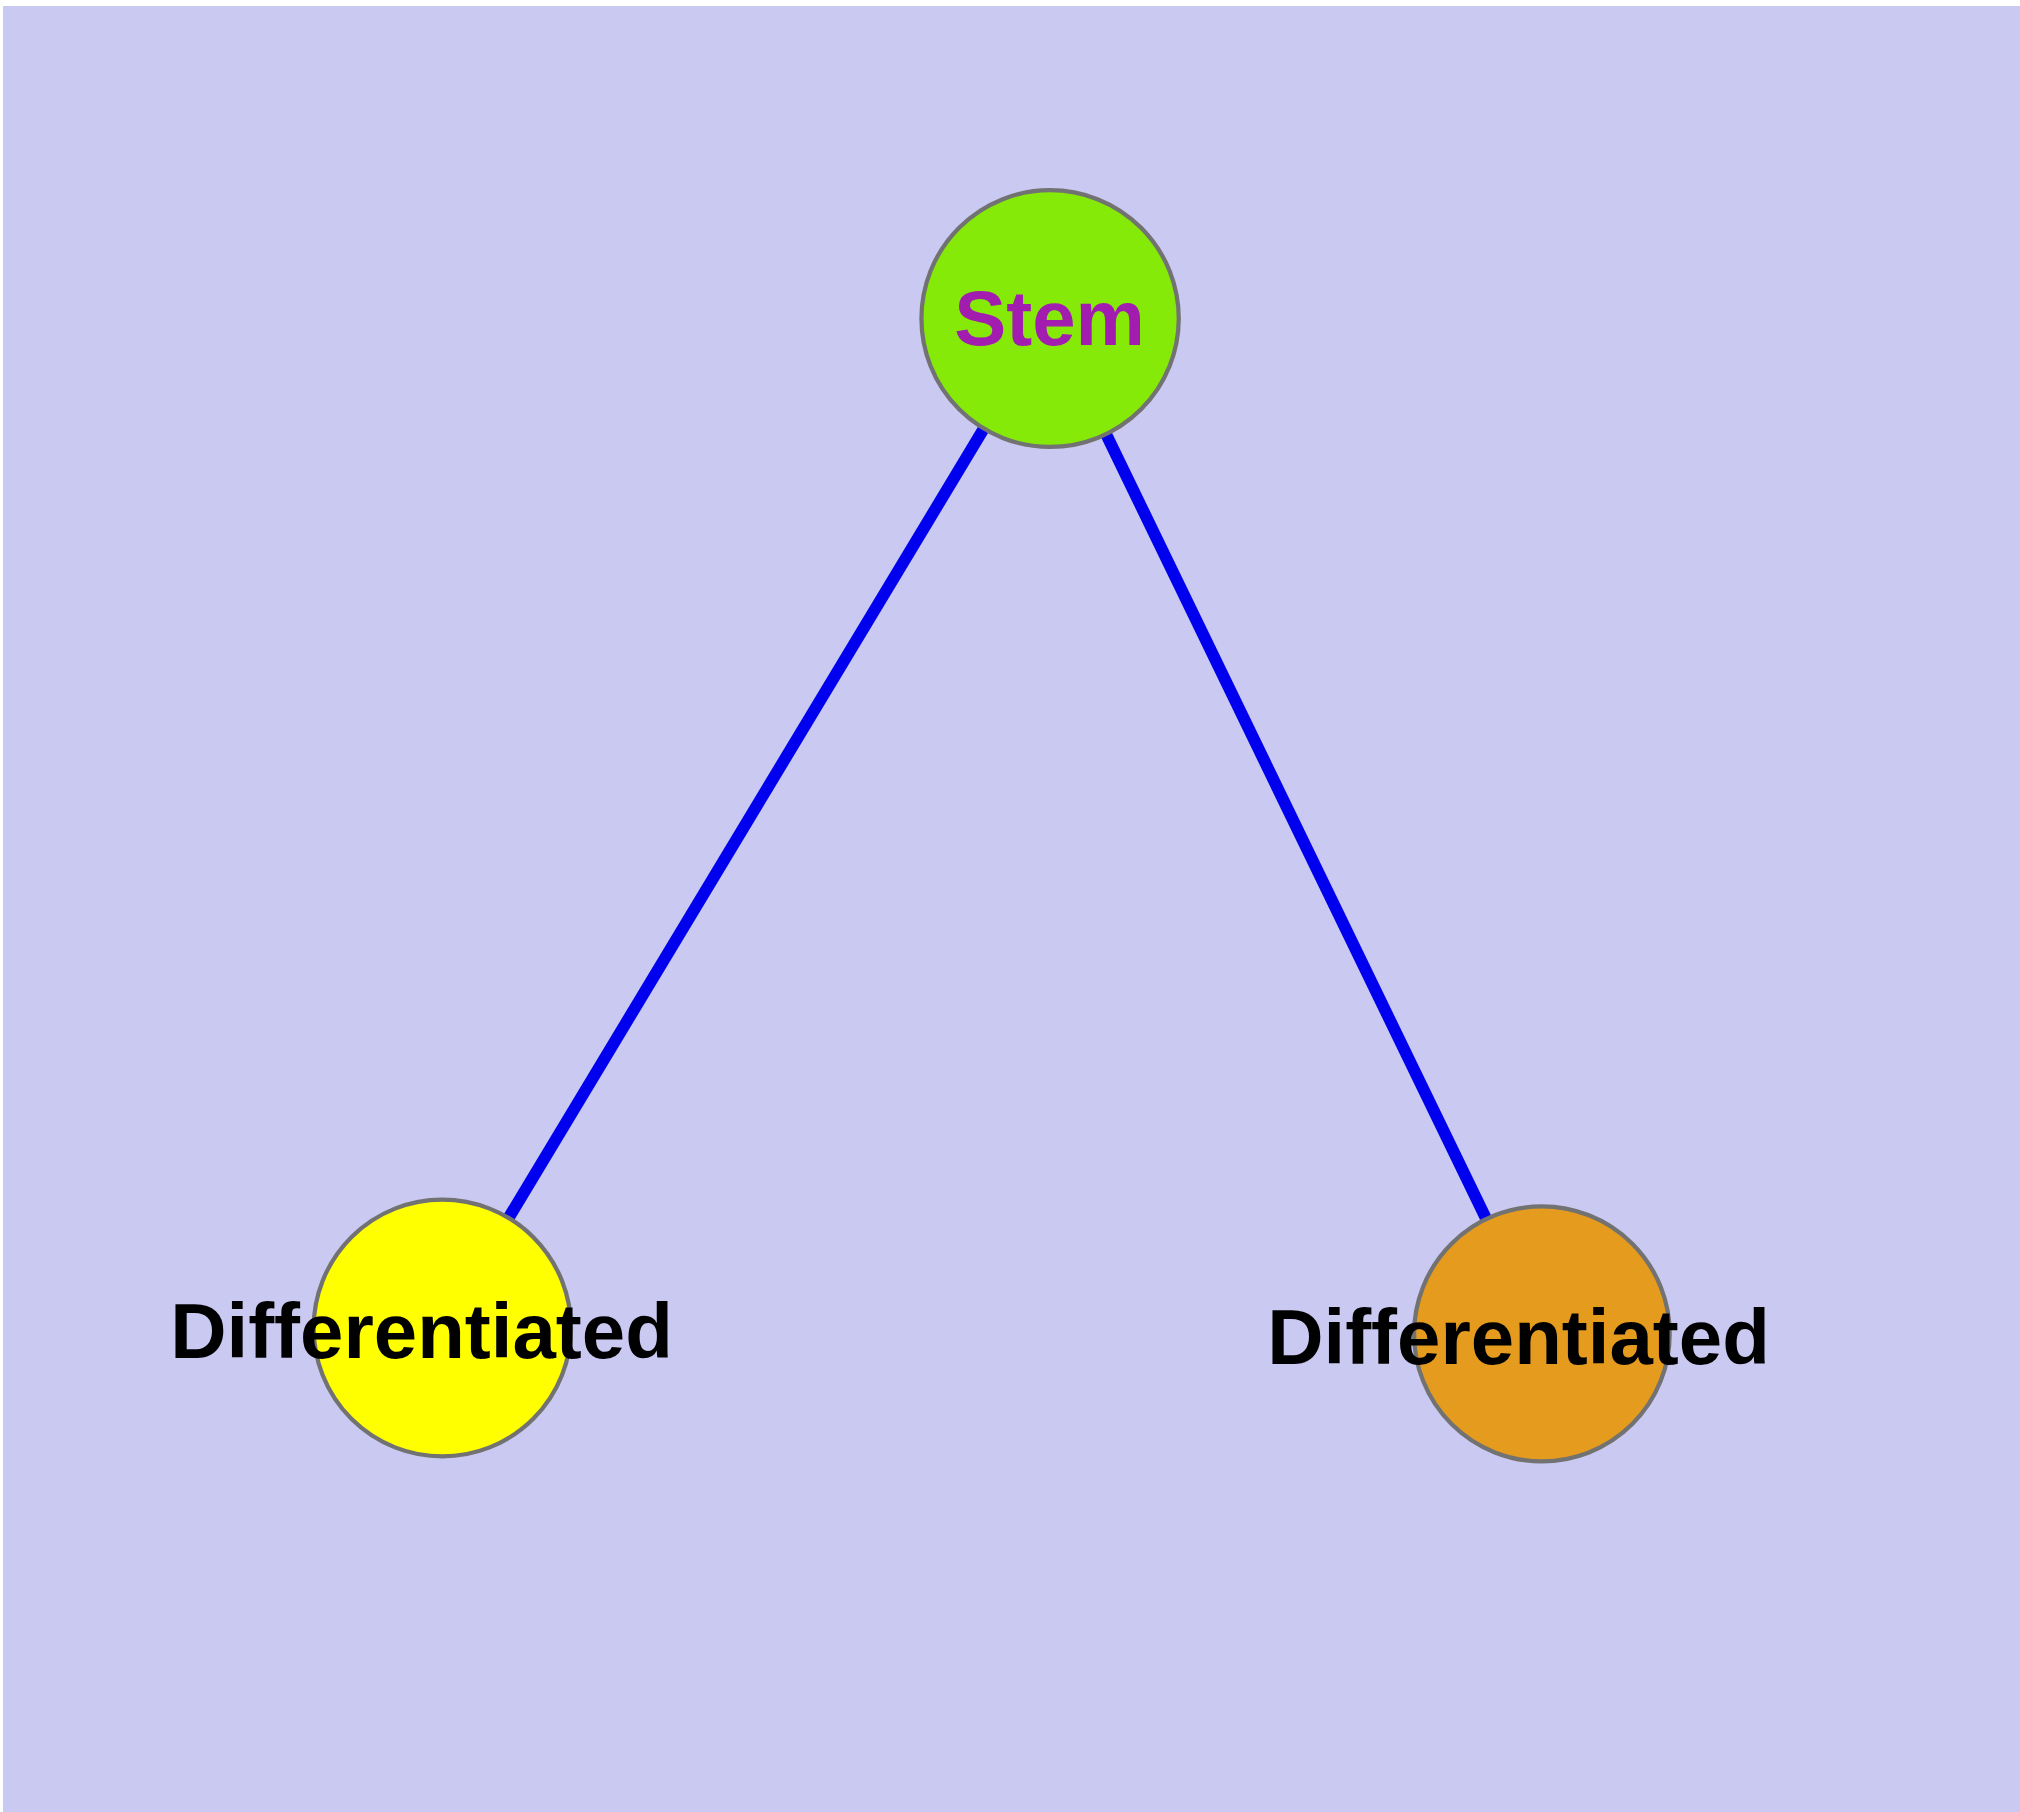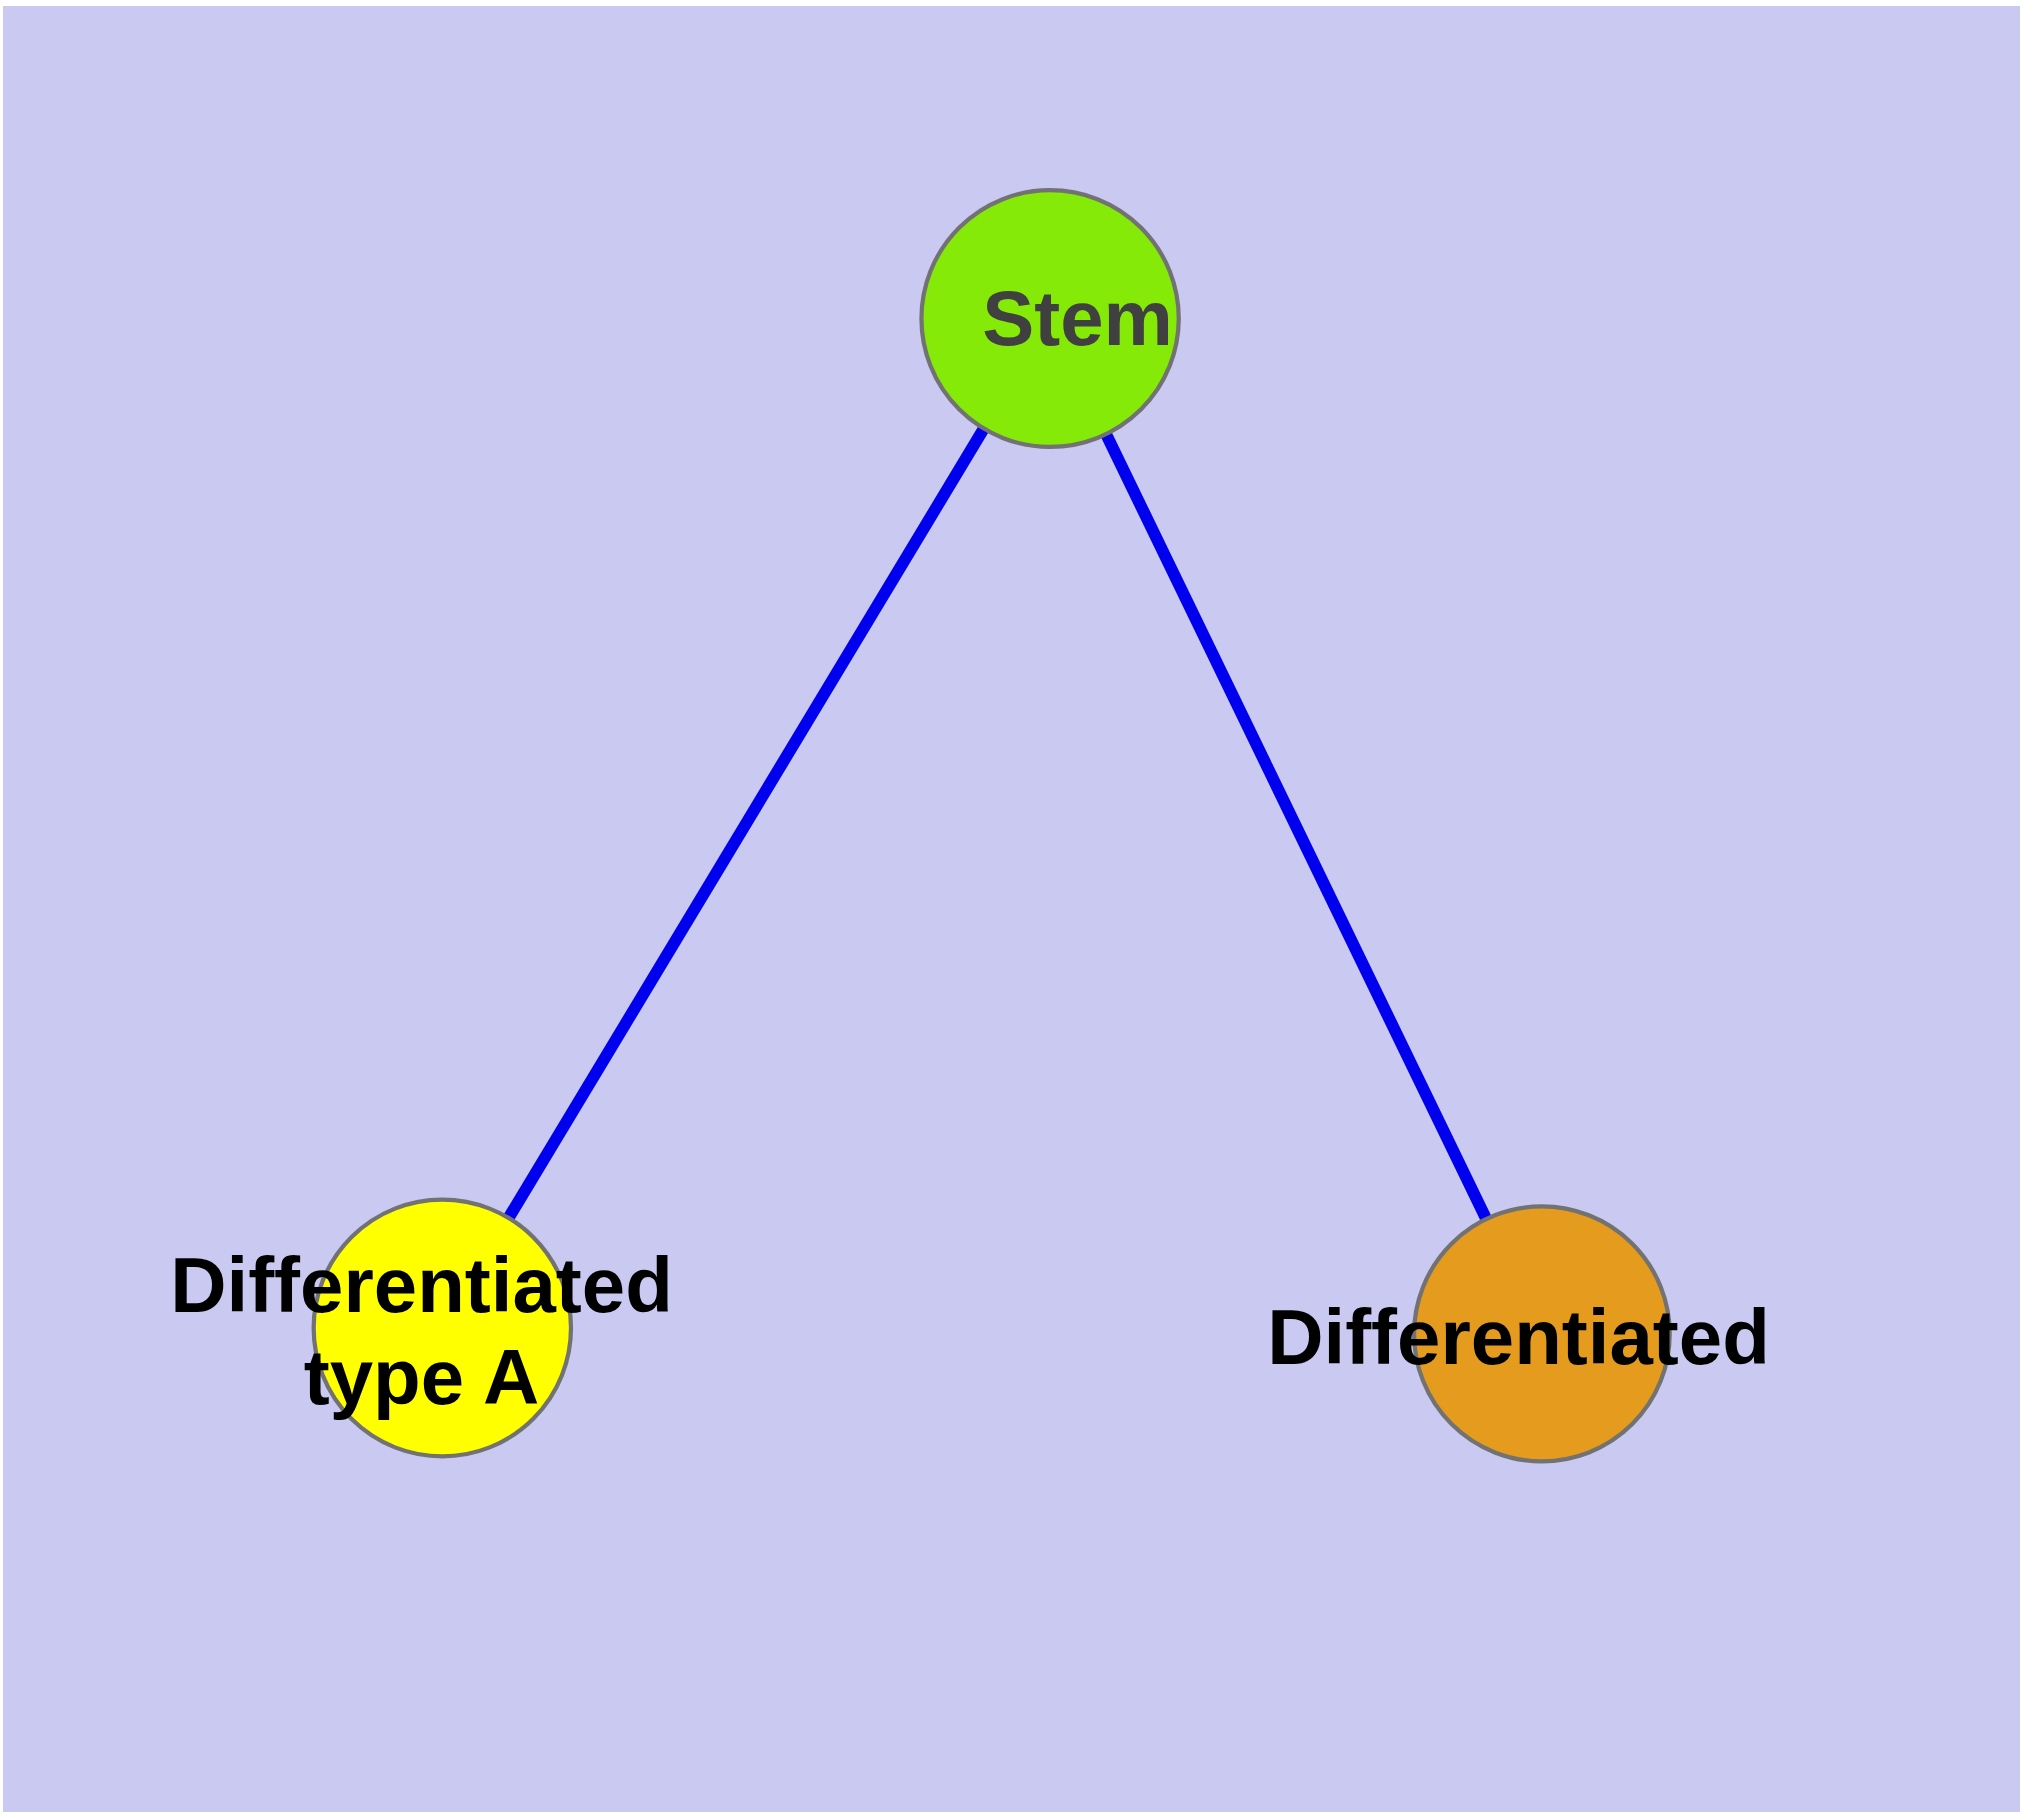--- a/index.html
+++ b/index.html
@@ -48,26 +48,25 @@
       <line x1="1237" y1="370" x2="519" y2="1565" stroke="#0000ee" stroke-width="14"></line>
       <line x1="1237" y1="370" x2="1818" y2="1572" stroke="#0000ee" stroke-width="14"></line>
     </g>
     <g>
       <circle cx="1237" cy="370" r="152" fill="#85ea08" stroke="#727272" stroke-width="5"></circle>
       <circle cx="519" cy="1565" r="152" fill="#ffff00" stroke="#727272" stroke-width="5"></circle>
       <circle cx="1818" cy="1572" r="151" fill="#e59b1d" stroke="#727272" stroke-width="5"></circle>
     </g>
   </svg>
 
-  <div class="node-label" style="left: 1047px; top: 312px; color: #404040; margin-left: 28px;">
+  <div class="node-label" style="left: 1047px; top: 312px; color: #a21caf;">
     <div>Stem</div>
   </div>
 
   <div class="node-label" style="left: 419px; top: 1325px; color: rgb(0, 0, 0);">
     <div>Differentiated</div>
-    <div>type A</div>
   </div>
 
   <div class="node-label" style="left: 1516px; top: 1331px; color: rgb(0, 0, 0);">
     <div>Differentiated</div>
   </div>
 </div>
 
 
 </body></html>

